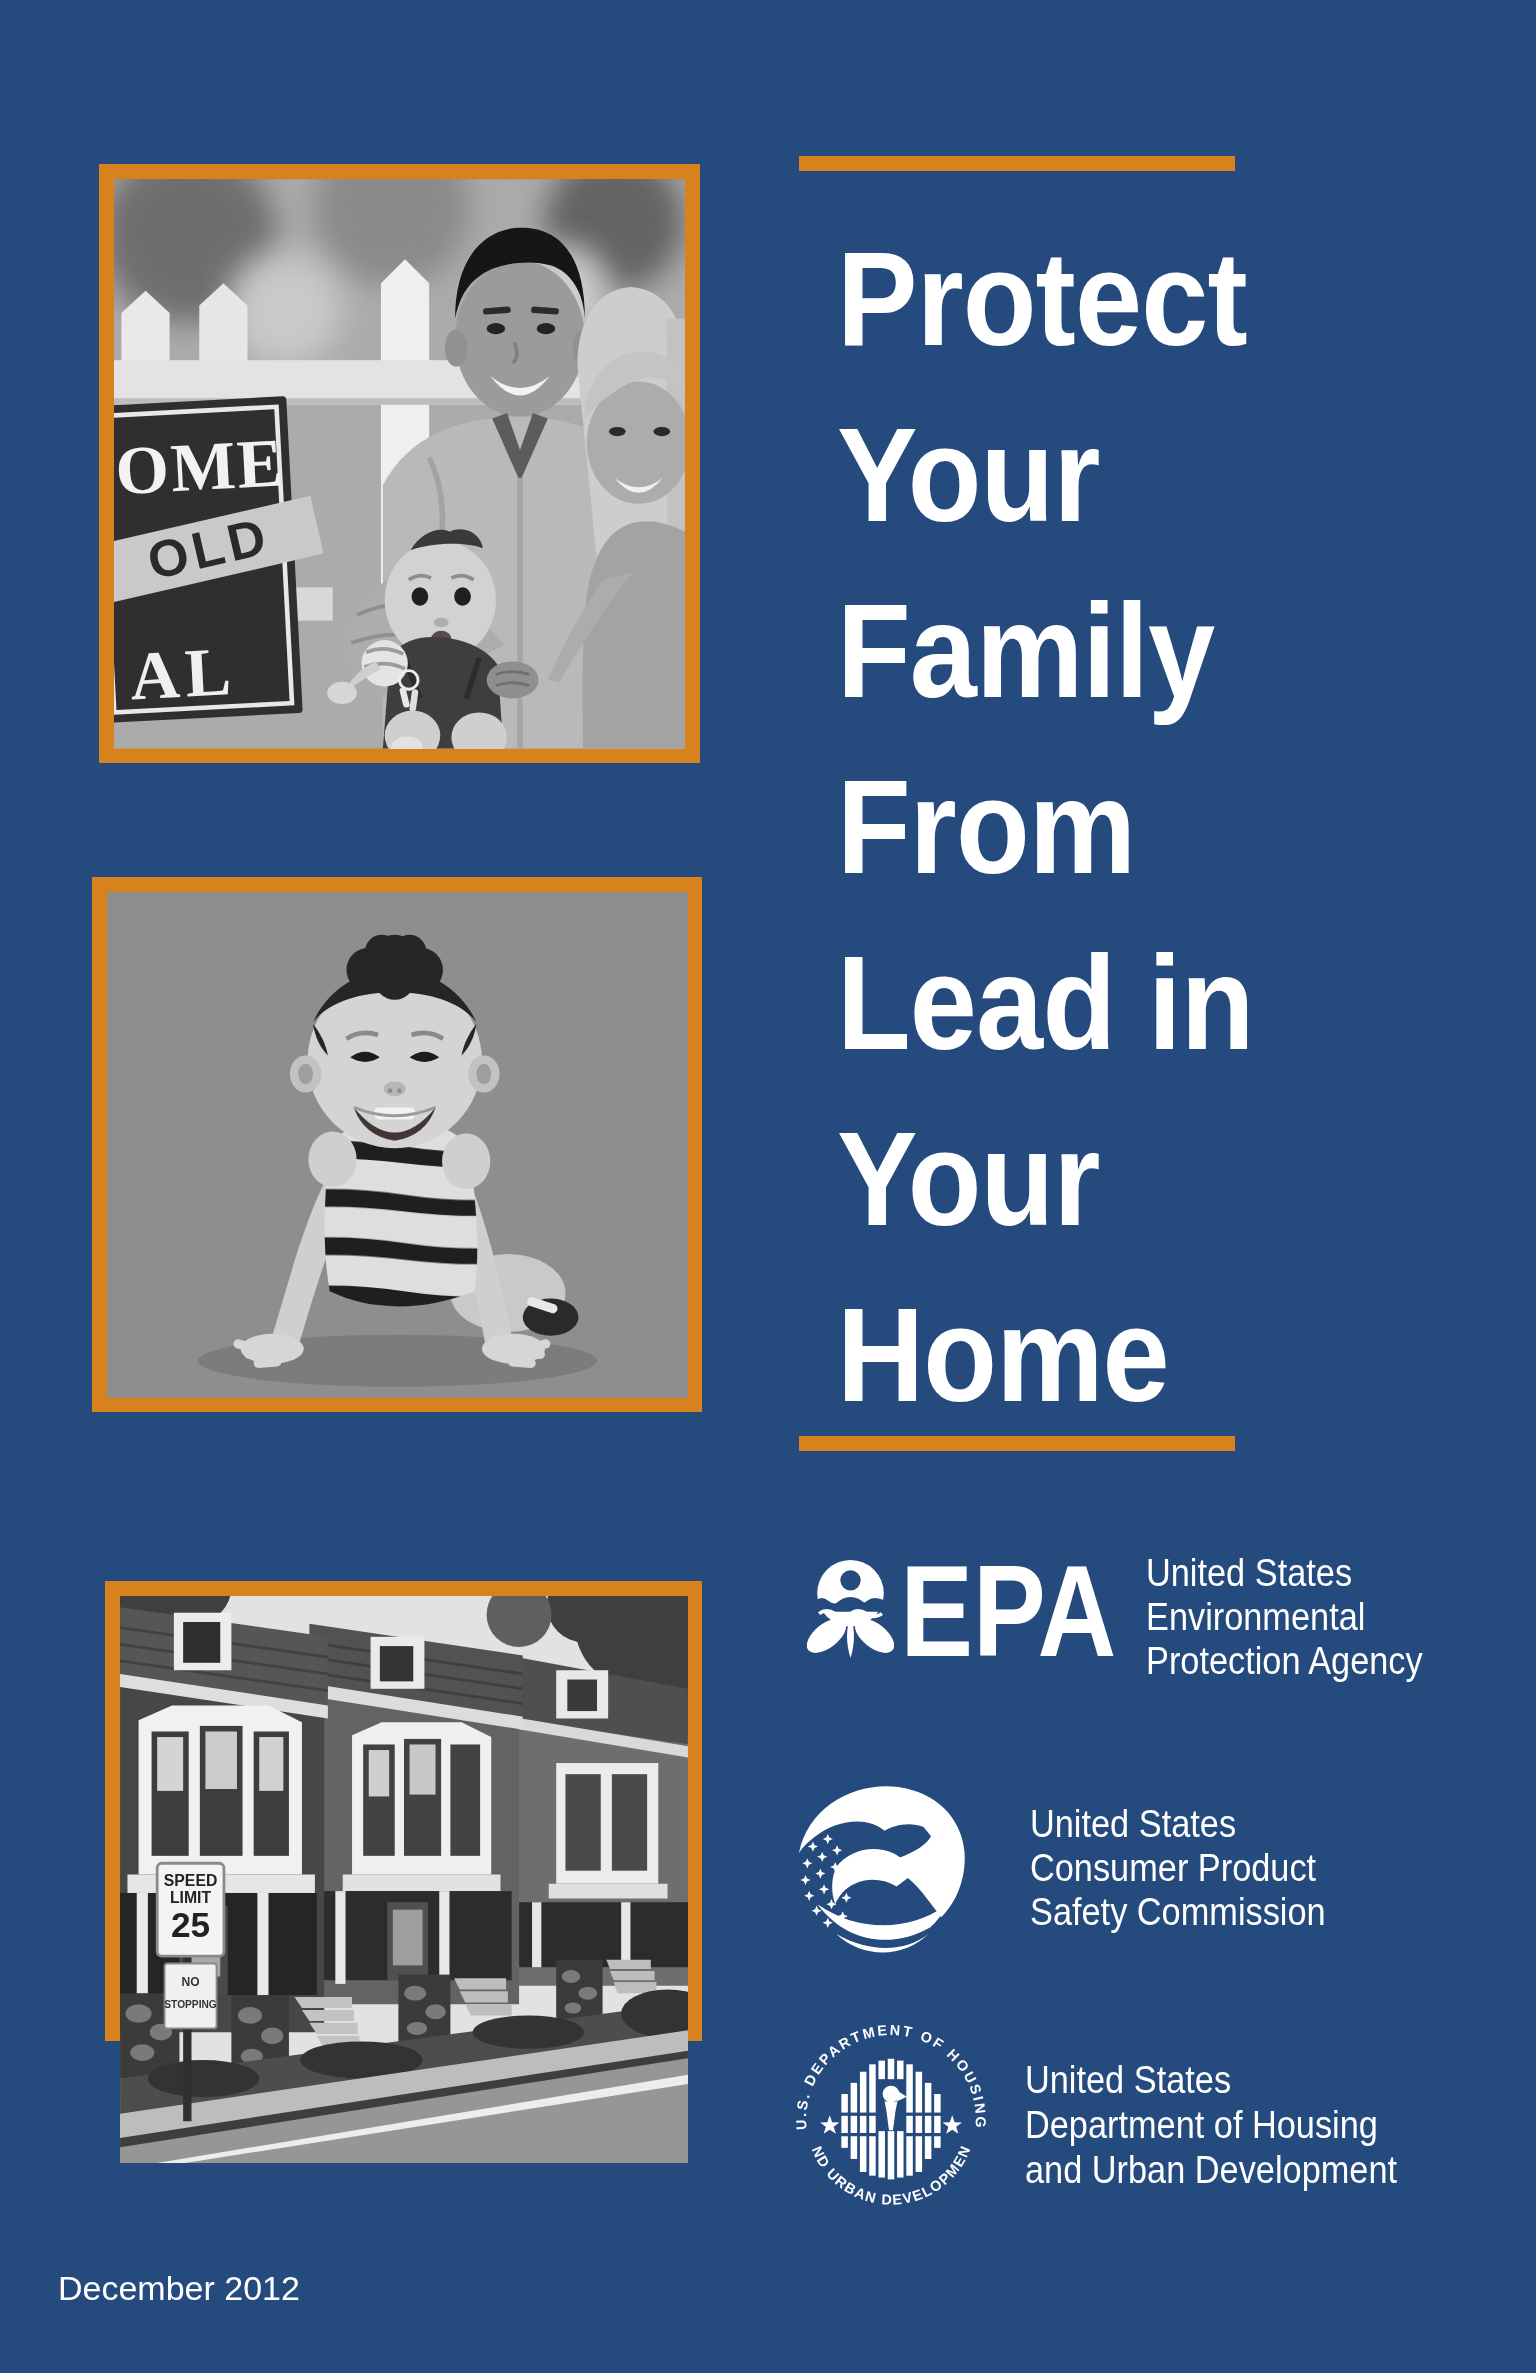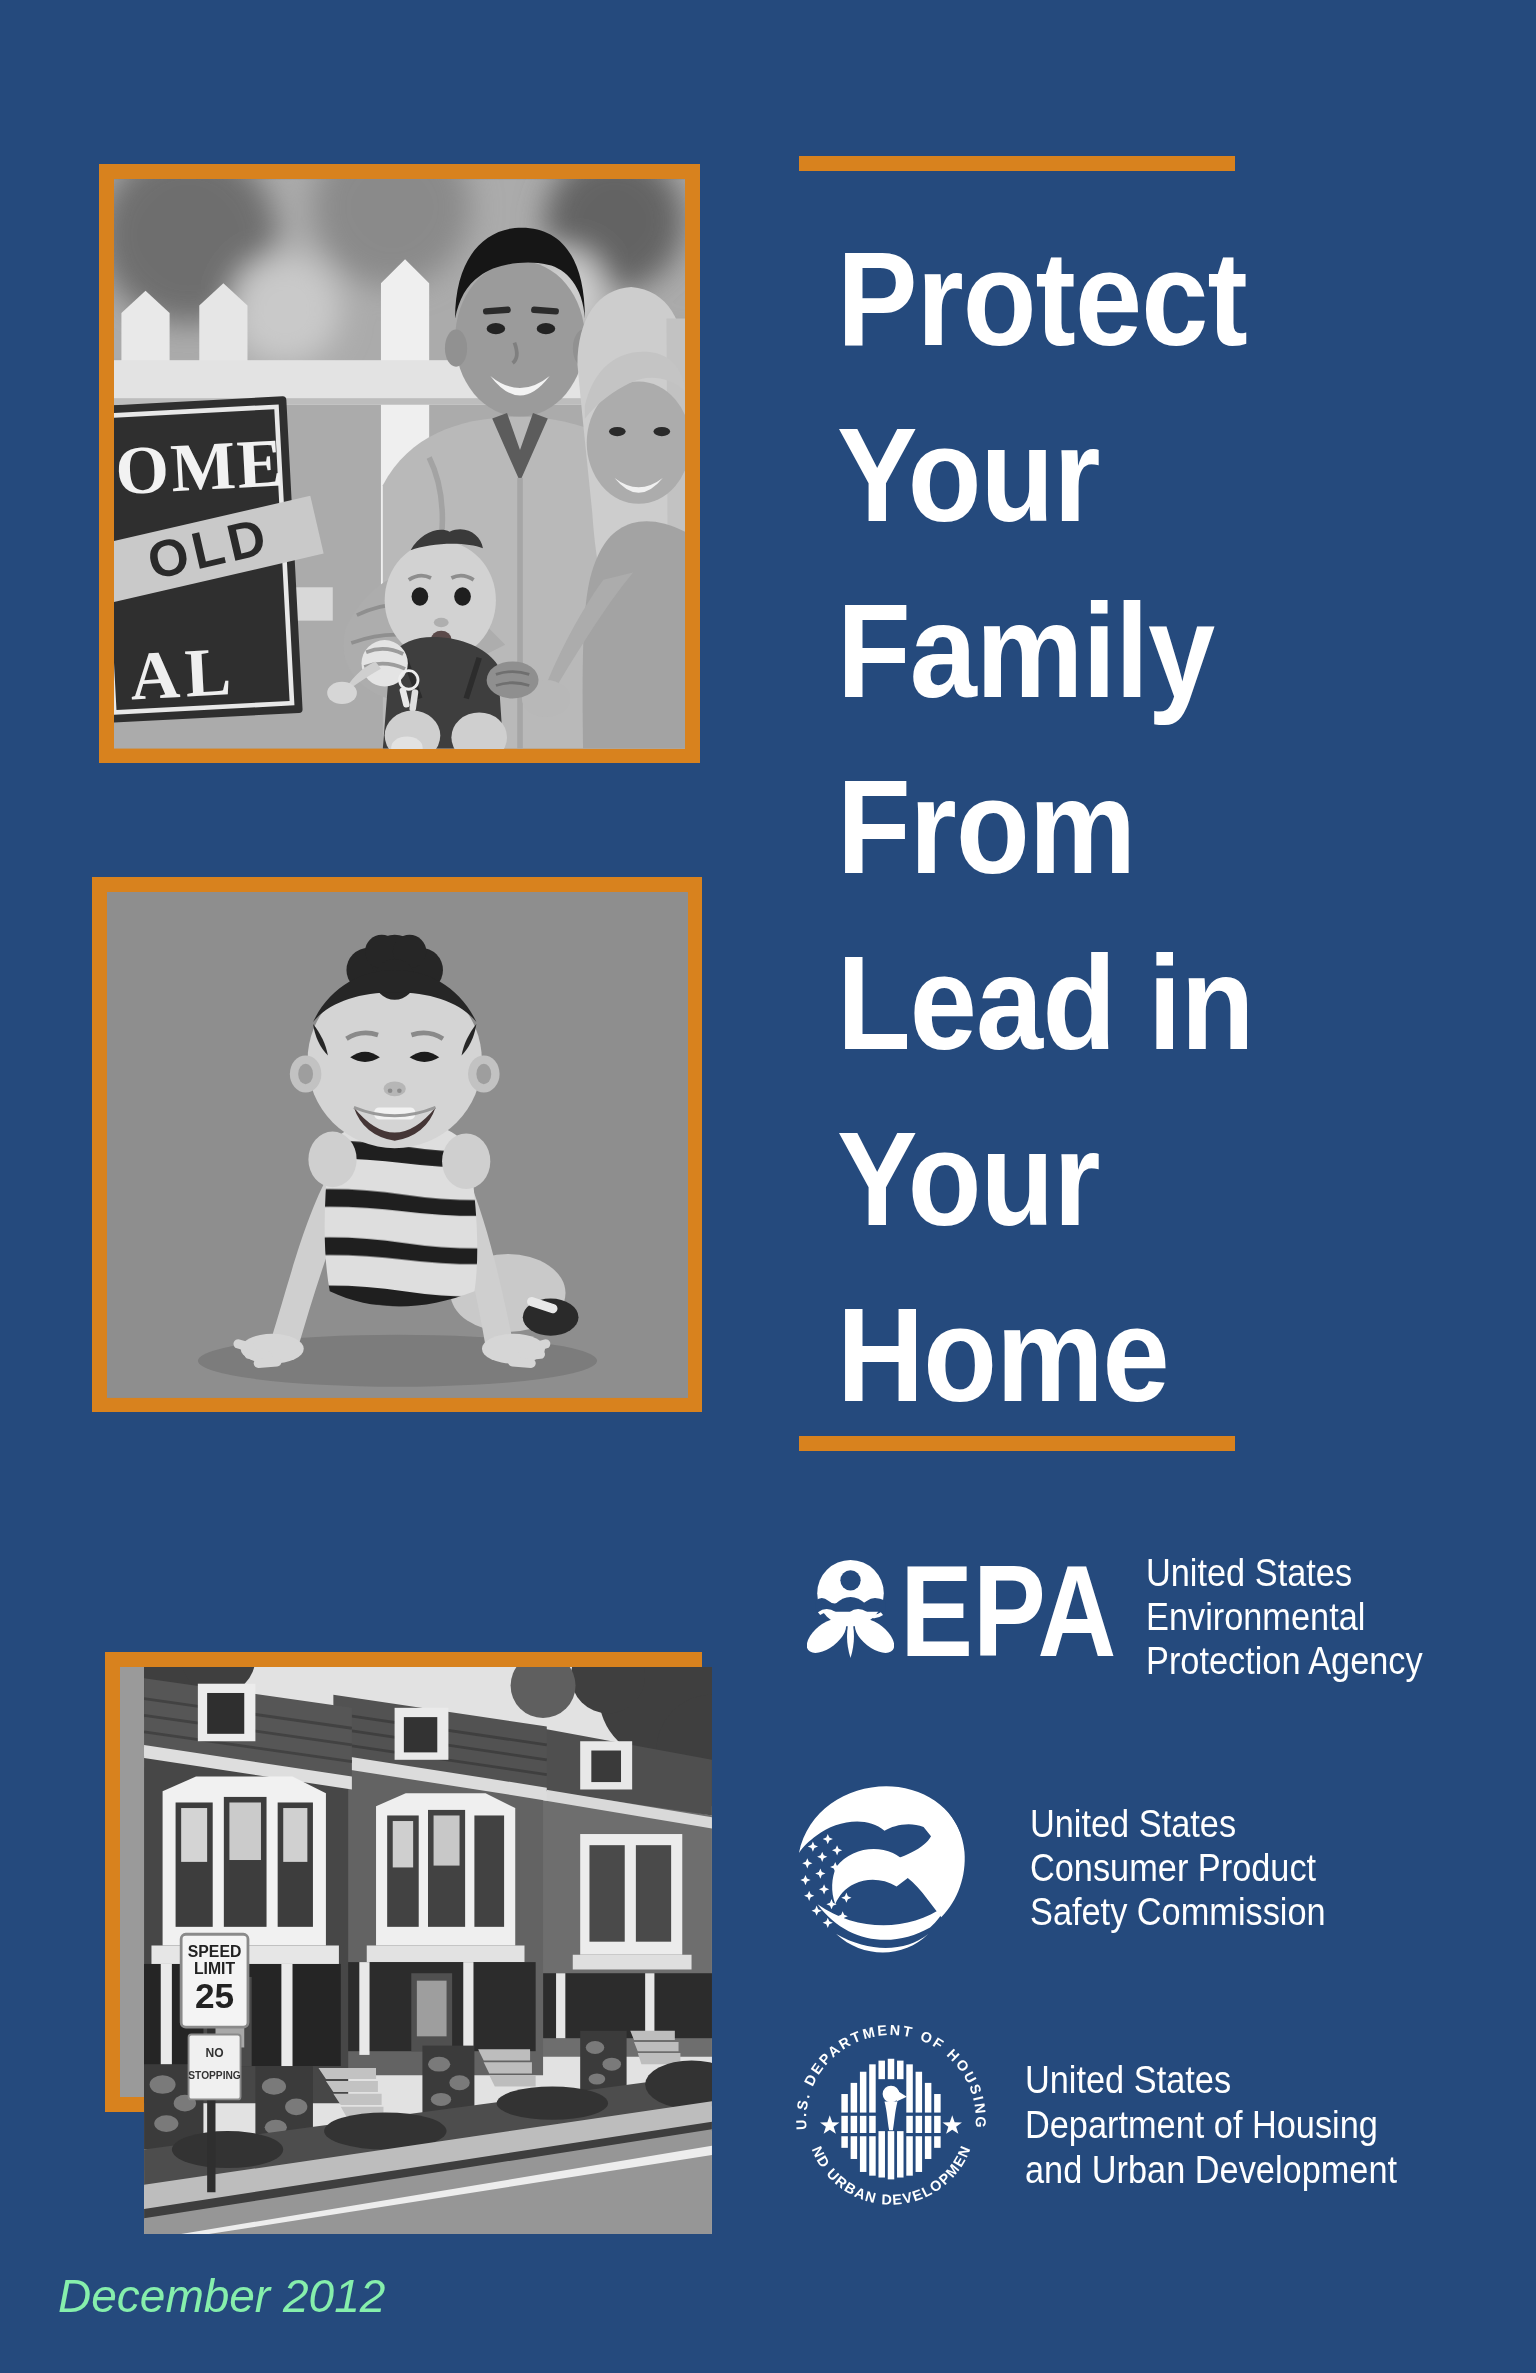--- a/index.html
+++ b/index.html
@@ -4,39 +4,39 @@
 <style>
   html,body{margin:0;padding:0;background:#17315c;}
   .page{
     position:relative;width:1536px;height:2374px;overflow:hidden;
     background:#254A7D;font-family:"Liberation Sans",sans-serif;
   }
   .photo{position:absolute;border:15px solid #D8821E;box-sizing:border-box;background:#9a9a9a;}
   .photo svg{display:block;}
   .frame1{left:99px;top:164px;width:601px;height:599px;}
   .frame2{left:92px;top:877px;width:610px;height:535px;}
-  .frame3{left:105px;top:1652px;width:597px;height:460px;padding-left:24px;}
+  .frame3{left:105px;top:1581px;width:597px;height:460px;}
   .rule{position:absolute;width:436px;height:15px;background:#D8821E;}
   .rule1{left:799px;top:156px;}
   .rule2{left:799px;top:1436px;}
   .title{
     position:absolute;left:837px;top:211px;width:519px;
     color:#FFFFFF;font-size:134px;font-weight:700;line-height:176px;
     letter-spacing:-0.9px;transform:scaleX(0.9);transform-origin:0 0;white-space:nowrap;
   }
   .agency-text{
     position:absolute;color:#FFFFFF;font-size:39px;line-height:44px;
     transform:scaleX(0.88);transform-origin:0 0;white-space:nowrap;font-weight:400;
   }
   .epa-text{left:1146px;top:1551px;}
   .cpsc-text{left:1030px;top:1802px;}
   .hud-text{left:1025px;top:2057px;line-height:45px;}
   .abs{position:absolute;}
   .date{
-    position:absolute;left:58px;top:2269px;color:#86efac;font-size:46px;font-style:italic;
+    position:absolute;left:58px;top:2269px;color:#ffffff;font-size:34px;
   }
 </style>
 </head>
 <body>
 
 <div class="page">
 
   <div class="photo frame1">
     <svg width="571" height="570" viewBox="0 0 616 614">
       <defs>

